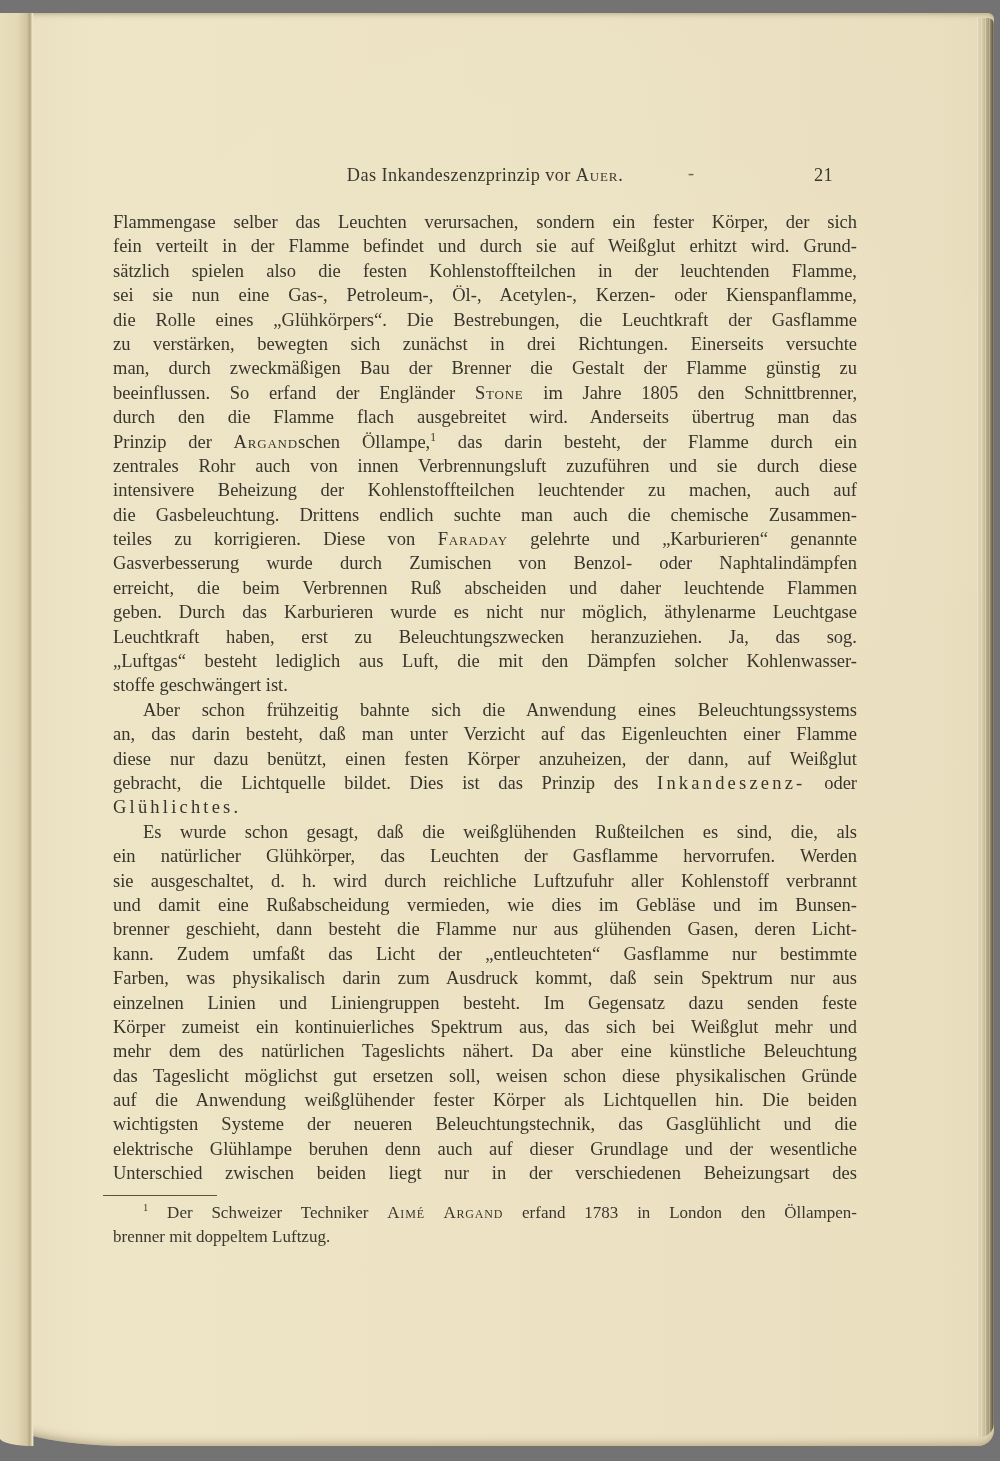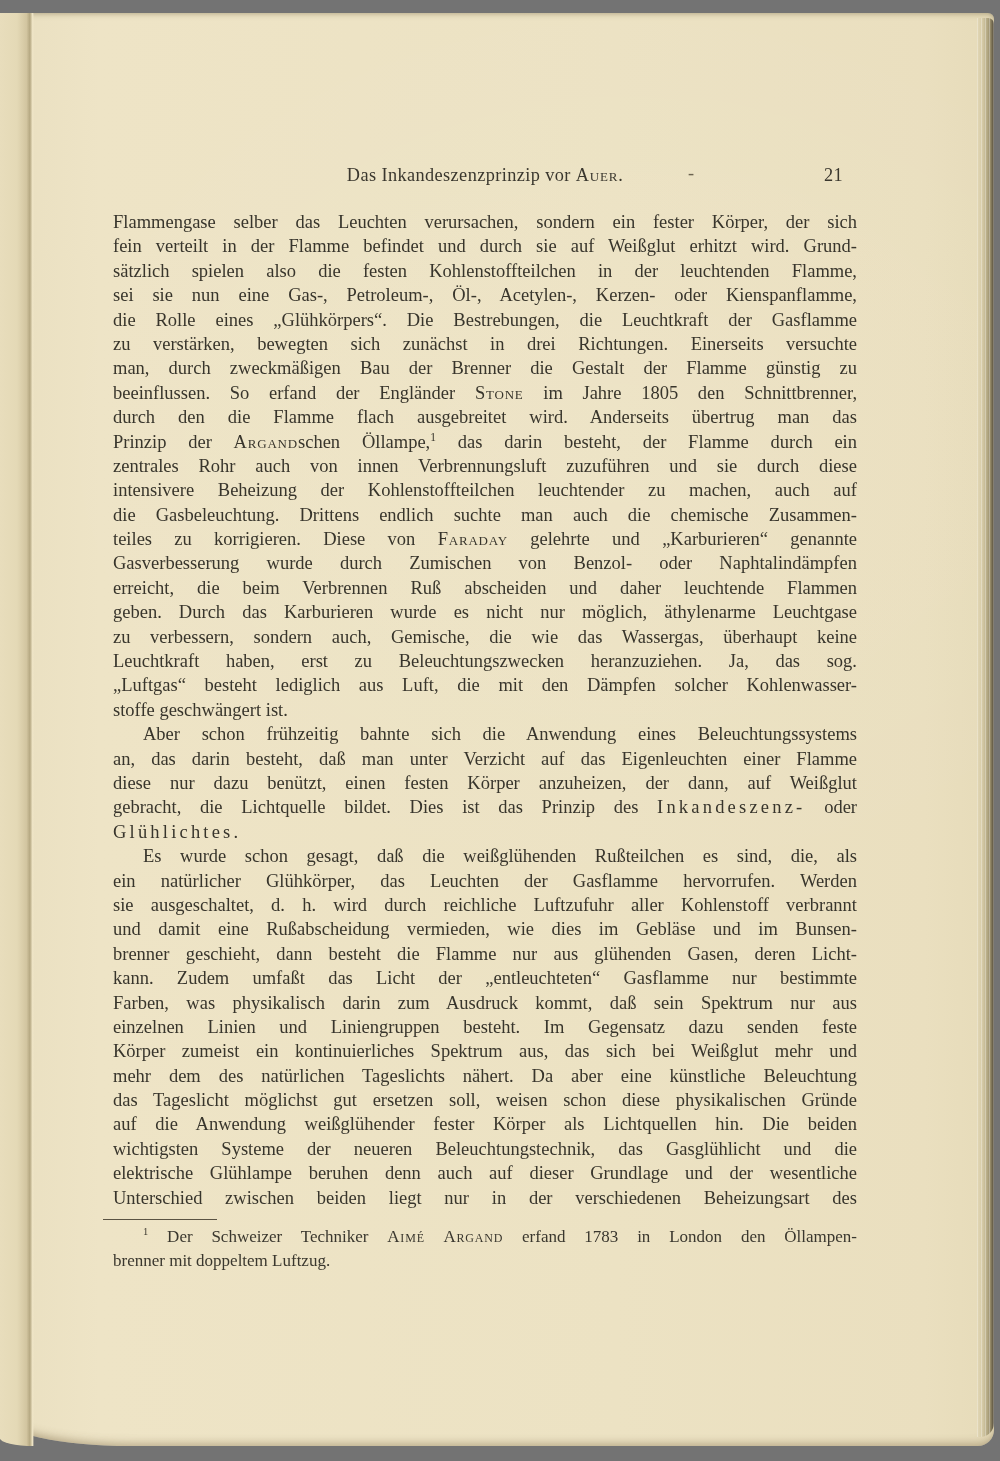--- a/index.html
+++ b/index.html
@@ -41,21 +41,21 @@
     color:#38352c;
     font-size:18.5px;line-height:24.4px;
     -webkit-font-smoothing:antialiased;
   }
   .running-head{
     position:relative;height:25px;margin-bottom:22px;
     font-size:18.3px;letter-spacing:0.4px;color:#3a372e;
   }
   .running-title{display:block;text-align:center;}
   .stray-mark{position:absolute;left:575px;top:-2px;color:#6b6350;}
-  .page-number{position:absolute;right:14px;top:0;}
+  .page-number{position:absolute;right:24px;top:0;}
   .line{
     text-align:justify;text-align-last:justify;
     height:24.4px;white-space:nowrap;
   }
   .line.last{text-align-last:auto;}
   .line.indent{text-indent:30px;}
   .sc{font-variant:small-caps;letter-spacing:0.8px;}
   .sp{letter-spacing:3.2px;margin-top:29px;}
   .sup{vertical-align:super;font-size:0.62em;line-height:0;}
   .footnote-rule{
@@ -93,21 +93,20 @@
           <div class="line"><span>beeinflussen. So erfand der Engländer </span><span class="sc">Stone</span><span> im Jahre 1805 den Schnittbrenner,</span></div>
           <div class="line">durch den die Flamme flach ausgebreitet wird. Anderseits übertrug man das</div>
           <div class="line"><span>Prinzip der </span><span class="sc">Argand</span><span>schen Öllampe,</span><span class="sup">1</span><span> das darin besteht, der Flamme durch ein</span></div>
           <div class="line">zentrales Rohr auch von innen Verbrennungsluft zuzuführen und sie durch diese</div>
           <div class="line">intensivere Beheizung der Kohlenstoffteilchen leuchtender zu machen, auch auf</div>
           <div class="line">die Gasbeleuchtung. Drittens endlich suchte man auch die chemische Zusammen-</div>
           <div class="line"><span>teiles zu korrigieren. Diese von </span><span class="sc">Faraday</span><span> gelehrte und „Karburieren“ genannte</span></div>
           <div class="line">Gasverbesserung wurde durch Zumischen von Benzol- oder Naphtalindämpfen</div>
           <div class="line">erreicht, die beim Verbrennen Ruß abscheiden und daher leuchtende Flammen</div>
           <div class="line">geben. Durch das Karburieren wurde es nicht nur möglich, äthylenarme Leuchtgase</div>
-          <div class="line">zu verbessern, sondern auch, Gemische, die wie das Wassergas, überhaupt keine</div>
           <div class="line">Leuchtkraft haben, erst zu Beleuchtungszwecken heranzuziehen. Ja, das sog.</div>
           <div class="line">„Luftgas“ besteht lediglich aus Luft, die mit den Dämpfen solcher Kohlenwasser-</div>
           <div class="line last">stoffe geschwängert ist.</div>
           <div class="line indent">Aber schon frühzeitig bahnte sich die Anwendung eines Beleuchtungssystems</div>
           <div class="line">an, das darin besteht, daß man unter Verzicht auf das Eigenleuchten einer Flamme</div>
           <div class="line">diese nur dazu benützt, einen festen Körper anzuheizen, der dann, auf Weißglut</div>
           <div class="line"><span>gebracht, die Lichtquelle bildet. Dies ist das Prinzip des </span><span class="sp">Inkandeszenz-</span><span> oder</span></div>
           <div class="line last"><span class="sp">Glühlichtes.</span></div>
           <div class="line indent">Es wurde schon gesagt, daß die weißglühenden Rußteilchen es sind, die, als</div>
           <div class="line">ein natürlicher Glühkörper, das Leuchten der Gasflamme hervorrufen. Werden</div>

